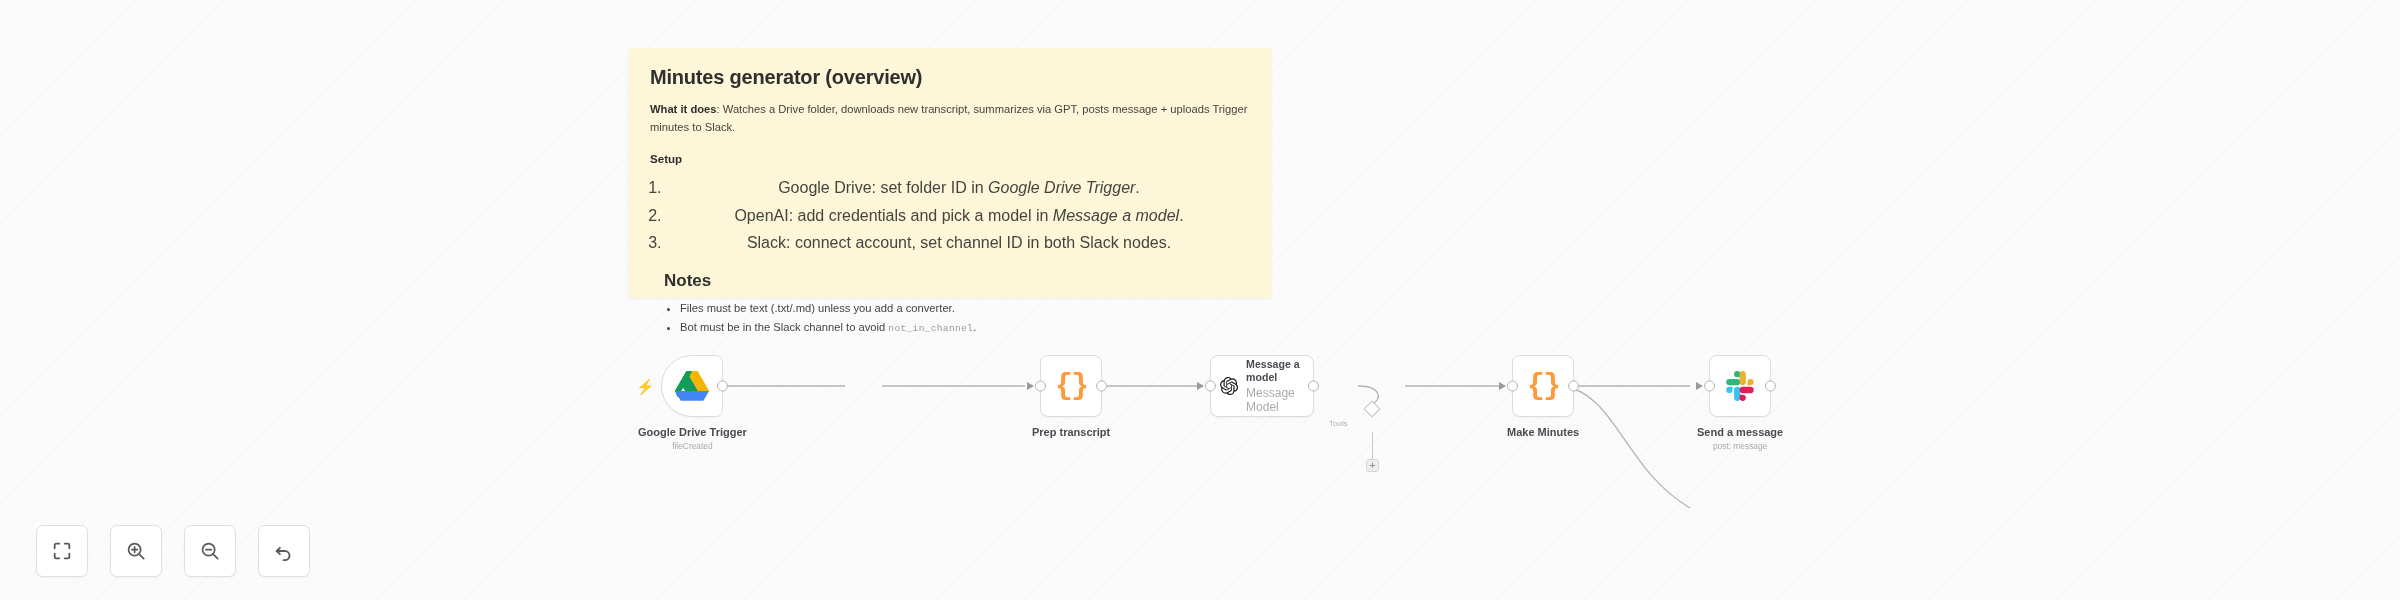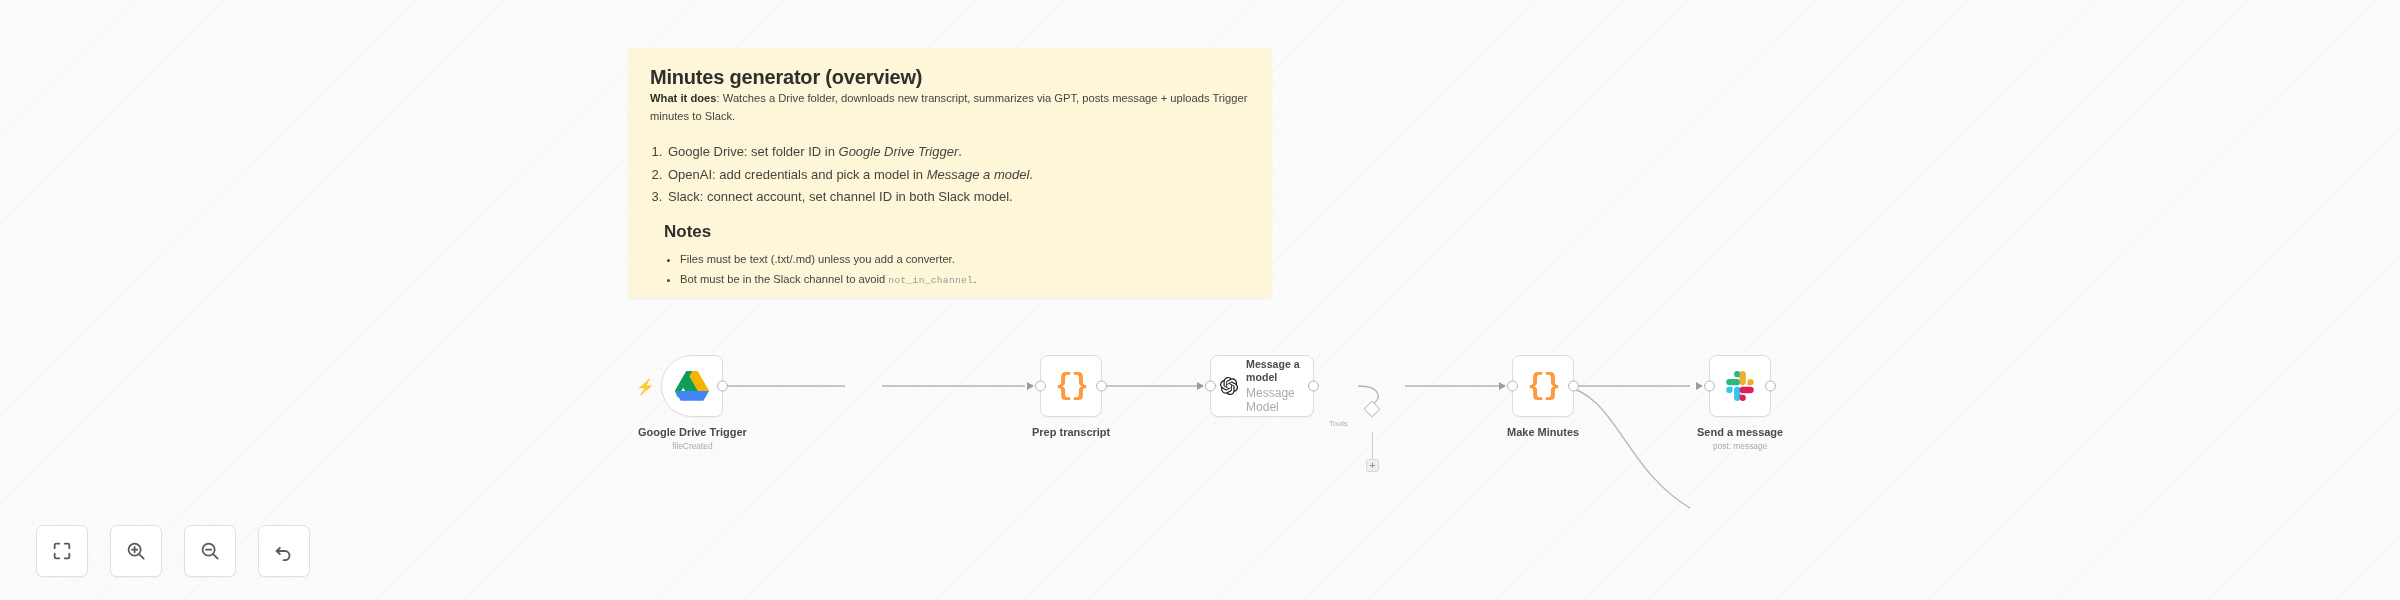--- a/index.html
+++ b/index.html
@@ -34,39 +34,41 @@
     border-radius: 4px;
     padding: 18px 22px 0 22px;
     color: #3a3a38;
     box-shadow: 0 1px 2px rgba(0,0,0,0.05);
   }
   #sticky-note .sn-title {
     font-size: 20px;
     font-weight: bold;
     color: #2f2f2d;
     letter-spacing: -0.2px;
+    margin-bottom: 11px;
   }
   #sticky-note .sn-para {
     font-size: 11.2px;
     line-height: 1.62;
     color: #45443f;
     margin-bottom: 16px;
   }
   #sticky-note .sn-para b { font-weight: bold; color: #2f2f2d; }
   #sticky-note .sn-h3 {
     font-size: 11.6px;
     font-weight: bold;
     color: #2f2f2d;
     margin-bottom: 9px;
   }
   #sticky-note ol {
     margin: 0 0 14px 16px;
-    font-size: 13px;
+    font-size: 16px;
     line-height: 1.72;
     color: #45443f;
+    text-align: center;
   }
   #sticky-note ol li { padding-left: 2px; }
   #sticky-note ol li i { font-style: italic; }
   #sticky-note .sn-notes-head {
     font-size: 17px;
     font-weight: bold;
     color: #2f2f2d;
     margin: 0 0 8px 14px;
   }
   #sticky-note ul {
@@ -238,25 +240,26 @@
 </head>
 <body>
 
 <div id="sticky-note">
   <div class="sn-title">Minutes generator (overview)</div>
 
   <div class="sn-para">
     <b>What it does</b><span>: Watches a Drive folder, downloads new transcript, summarizes via GPT, posts message + uploads Trigger minutes to Slack.</span>
   </div>
 
+  <div class="sn-h3">Setup</div>
 
   <ol>
     <li><span>Google Drive: set folder ID in </span><i>Google Drive Trigger</i><span>.</span></li>
     <li><span>OpenAI: add credentials and pick a model in </span><i>Message a model</i><span>.</span></li>
-    <li><span>Slack: connect account, set channel ID in both Slack model.</span><i></i><span></span></li>
+    <li><span>Slack: connect account, set channel ID in both Slack nodes.</span><i></i><span></span></li>
   </ol>
 
   <div class="sn-notes-head">Notes</div>
 
   <ul>
     <li><span>Files must be text (.txt/.md) unless you add a converter.</span><code></code><span></span></li>
     <li><span>Bot must be in the Slack channel to avoid </span><code>not_in_channel</code><span>.</span></li>
   </ul>
 </div>
 

